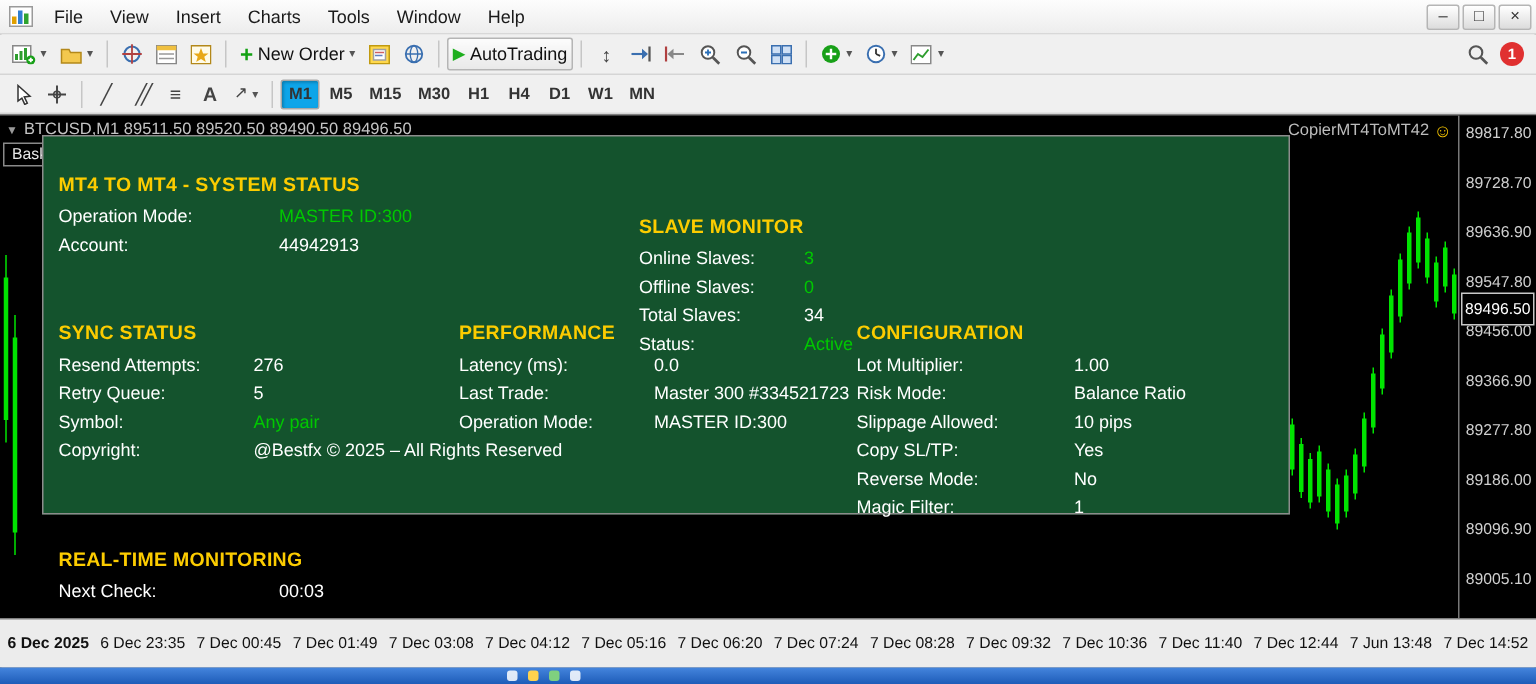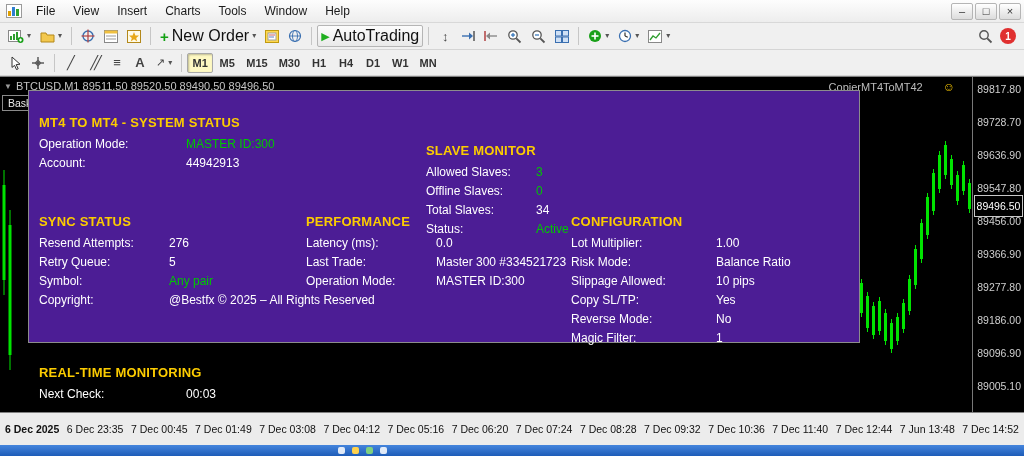--- a/index.html
+++ b/index.html
@@ -27,50 +27,50 @@
   .toolbar { display:flex; align-items:center; background:#f0f0f0;
     border-bottom:1px solid #d5d5d5; padding:0 4px; gap:1px; }
   .toolbar.row1 { height:27px; }
   .toolbar.row2 { height:26px; }
   .tb-btn { height:22px; min-width:22px; display:inline-flex; align-items:center;
     justify-content:center; gap:3px; padding:0 3px; border:1px solid transparent;
     border-radius:2px; font-size:12px; color:#222; cursor:default; }
   .tb-btn.framed { border:1px solid #b5b5b5; background:linear-gradient(#fcfcfc,#e9e9e9); }
   .tb-sep { width:1px; height:18px; background:#c6c6c6; margin:0 4px; flex:none; }
   .caret { font-size:8px; color:#555; line-height:1; }
-  .tb-label { font-size:16px; color:#111; white-space:nowrap; }
+  .tb-label { font-size:12px; color:#111; white-space:nowrap; }
   .green-plus { color:#13a113; font-weight:bold; font-size:15px; line-height:1; }
   .play-glyph { color:#1faf1f; font-size:11px; line-height:1; }
   .glyph { font-size:13px; color:#444; line-height:1; }
   .glyph.small { font-size:11px; }
   .spacer { flex:1; }
   .badge { width:16px; height:16px; border-radius:50%; background:#e03030; color:#fff;
     font-size:10px; font-weight:bold; display:flex; align-items:center; justify-content:center;
     margin:0 4px 0 2px; }
   .tf-btn { height:20px; min-width:26px; padding:0 4px; font-size:11px; font-weight:bold;
     color:#333; display:inline-flex; align-items:center; justify-content:center;
     border:1px solid transparent; border-radius:2px; cursor:default; }
-  .tf-btn.active { background:#fef9c3; border:1px solid #a8a8a8;
+  .tf-btn.active { background:#0ea5e9; border:1px solid #a8a8a8;
     box-shadow: inset 1px 1px 2px rgba(0,0,0,.25); }
 
   
   .chart-wrap { position:relative; height:369px; background:#000;
     border-top:1px solid #808080; }
   .chart-main { position:absolute; left:0; top:0; right:52px; bottom:22px; overflow:hidden; }
   .chart-title { position:absolute; left:4px; top:3px; font-size:11px; color:#c4c4c4;
     display:flex; gap:4px; align-items:center; z-index:3; }
   .chart-title .tcaret { font-size:8px; color:#9a9a9a; }
   .basket-badge { position:absolute; left:2px; top:18px; border:1px solid #8a8a8a;
     color:#e8e8e8; font-size:10.5px; padding:1px 5px; z-index:3; background:#000; }
-  .ea-label { position:absolute; right:17px; top:3px; font-size:11px; color:#bcbcbc;
-    display:flex; align-items:center; gap:20px; z-index:3; }
+  .ea-label { position:absolute; right:4px; top:3px; font-size:11px; color:#bcbcbc;
+    display:flex; align-items:center; gap:3px; z-index:3; }
   .ea-label .smiley { color:#f4c400; font-size:12px; }
 
   .ea-panel { position:absolute; left:28px; top:13px; width:832px; height:253px;
-    background:#4c1d95; border:1px solid #8c8c8c; z-index:5; }
+    background:#14532d; border:1px solid #8c8c8c; z-index:5; }
   .sec { position:absolute; }
   .sec-title { font-size:13px; font-weight:bold; color:var(--accent-yellow,#ffcc00);
     margin-bottom:5px; letter-spacing:.2px; }
   .prow { display:flex; font-size:12px; line-height:19px; color:#fff; white-space:nowrap; }
   .prow .lbl { width:var(--lw,140px); flex:none; }
   .val.green { color:var(--value-green,#00cc00); }
   .sec-ss,.sec-rt { --lw:147px; }
   .sec-sm { --lw:110px; }
   .sec-sy,.sec-pf { --lw:130px; }
   .sec-cf { --lw:145px; }
@@ -382,21 +382,21 @@
           </div>
         <div class="prow">
             <span class="lbl">Account:</span>
             <span class="val">44942913</span>
           </div>
       </div>
 
       <div class="sec sec-sm" style="left:397px; top:20px;margin-top:32px;">
         <div class="sec-title">SLAVE MONITOR</div>
         <div class="prow">
-            <span class="lbl">Allowed Slaves:</span>
+            <span class="lbl">Online Slaves:</span>
             <span class="val green">3</span>
           </div>
         <div class="prow">
             <span class="lbl">Offline Slaves:</span>
             <span class="val green">0</span>
           </div>
         <div class="prow">
             <span class="lbl">Total Slaves:</span>
             <span class="val">34</span>
           </div>

